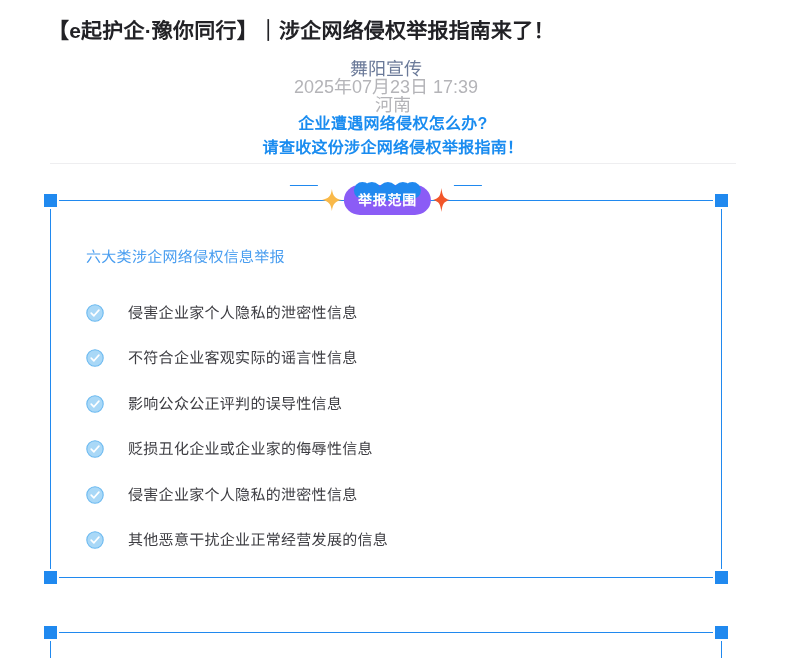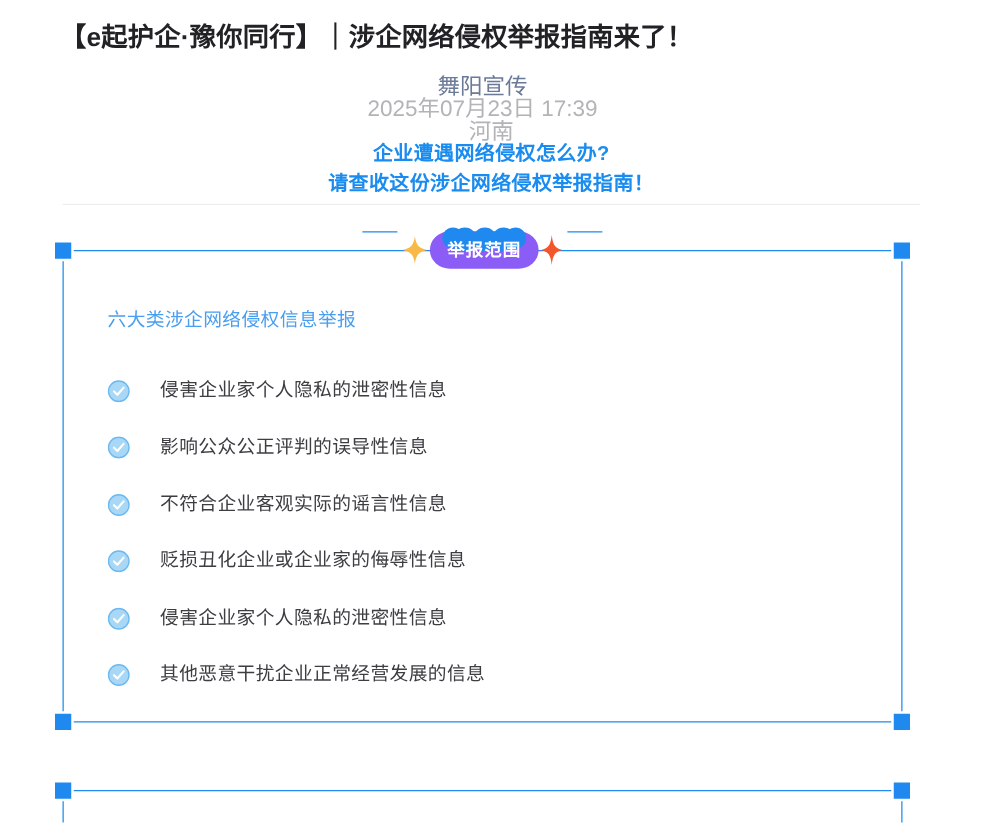--- a/index.html
+++ b/index.html
@@ -295,28 +295,28 @@
             <circle cx="9" cy="9" r="8.2" fill="#a9d8f7" stroke="#6bb9f0" stroke-width="1.1"></circle>
             <path d="M5.2 9.2 L7.9 11.8 L12.9 6.1" fill="none" stroke="#ffffff" stroke-width="1.7" stroke-linecap="round" stroke-linejoin="round"></path>
           </svg>
           <span class="check-label">侵害企业家个人隐私的泄密性信息</span>
         </li>
         <li class="check-item">
           <svg class="check-icon" viewBox="0 0 18 18">
             <circle cx="9" cy="9" r="8.2" fill="#a9d8f7" stroke="#6bb9f0" stroke-width="1.1"></circle>
             <path d="M5.2 9.2 L7.9 11.8 L12.9 6.1" fill="none" stroke="#ffffff" stroke-width="1.7" stroke-linecap="round" stroke-linejoin="round"></path>
           </svg>
+          <span class="check-label">不符合企业客观实际的谣言性信息</span>
+        </li>
+        <li class="check-item">
+          <svg class="check-icon" viewBox="0 0 18 18">
+            <circle cx="9" cy="9" r="8.2" fill="#a9d8f7" stroke="#6bb9f0" stroke-width="1.1"></circle>
+            <path d="M5.2 9.2 L7.9 11.8 L12.9 6.1" fill="none" stroke="#ffffff" stroke-width="1.7" stroke-linecap="round" stroke-linejoin="round"></path>
+          </svg>
           <span class="check-label">影响公众公正评判的误导性信息</span>
-        </li>
-        <li class="check-item">
-          <svg class="check-icon" viewBox="0 0 18 18">
-            <circle cx="9" cy="9" r="8.2" fill="#a9d8f7" stroke="#6bb9f0" stroke-width="1.1"></circle>
-            <path d="M5.2 9.2 L7.9 11.8 L12.9 6.1" fill="none" stroke="#ffffff" stroke-width="1.7" stroke-linecap="round" stroke-linejoin="round"></path>
-          </svg>
-          <span class="check-label">不符合企业客观实际的谣言性信息</span>
         </li>
         <li class="check-item">
           <svg class="check-icon" viewBox="0 0 18 18">
             <circle cx="9" cy="9" r="8.2" fill="#a9d8f7" stroke="#6bb9f0" stroke-width="1.1"></circle>
             <path d="M5.2 9.2 L7.9 11.8 L12.9 6.1" fill="none" stroke="#ffffff" stroke-width="1.7" stroke-linecap="round" stroke-linejoin="round"></path>
           </svg>
           <span class="check-label">贬损丑化企业或企业家的侮辱性信息</span>
         </li>
         <li class="check-item">
           <svg class="check-icon" viewBox="0 0 18 18">

